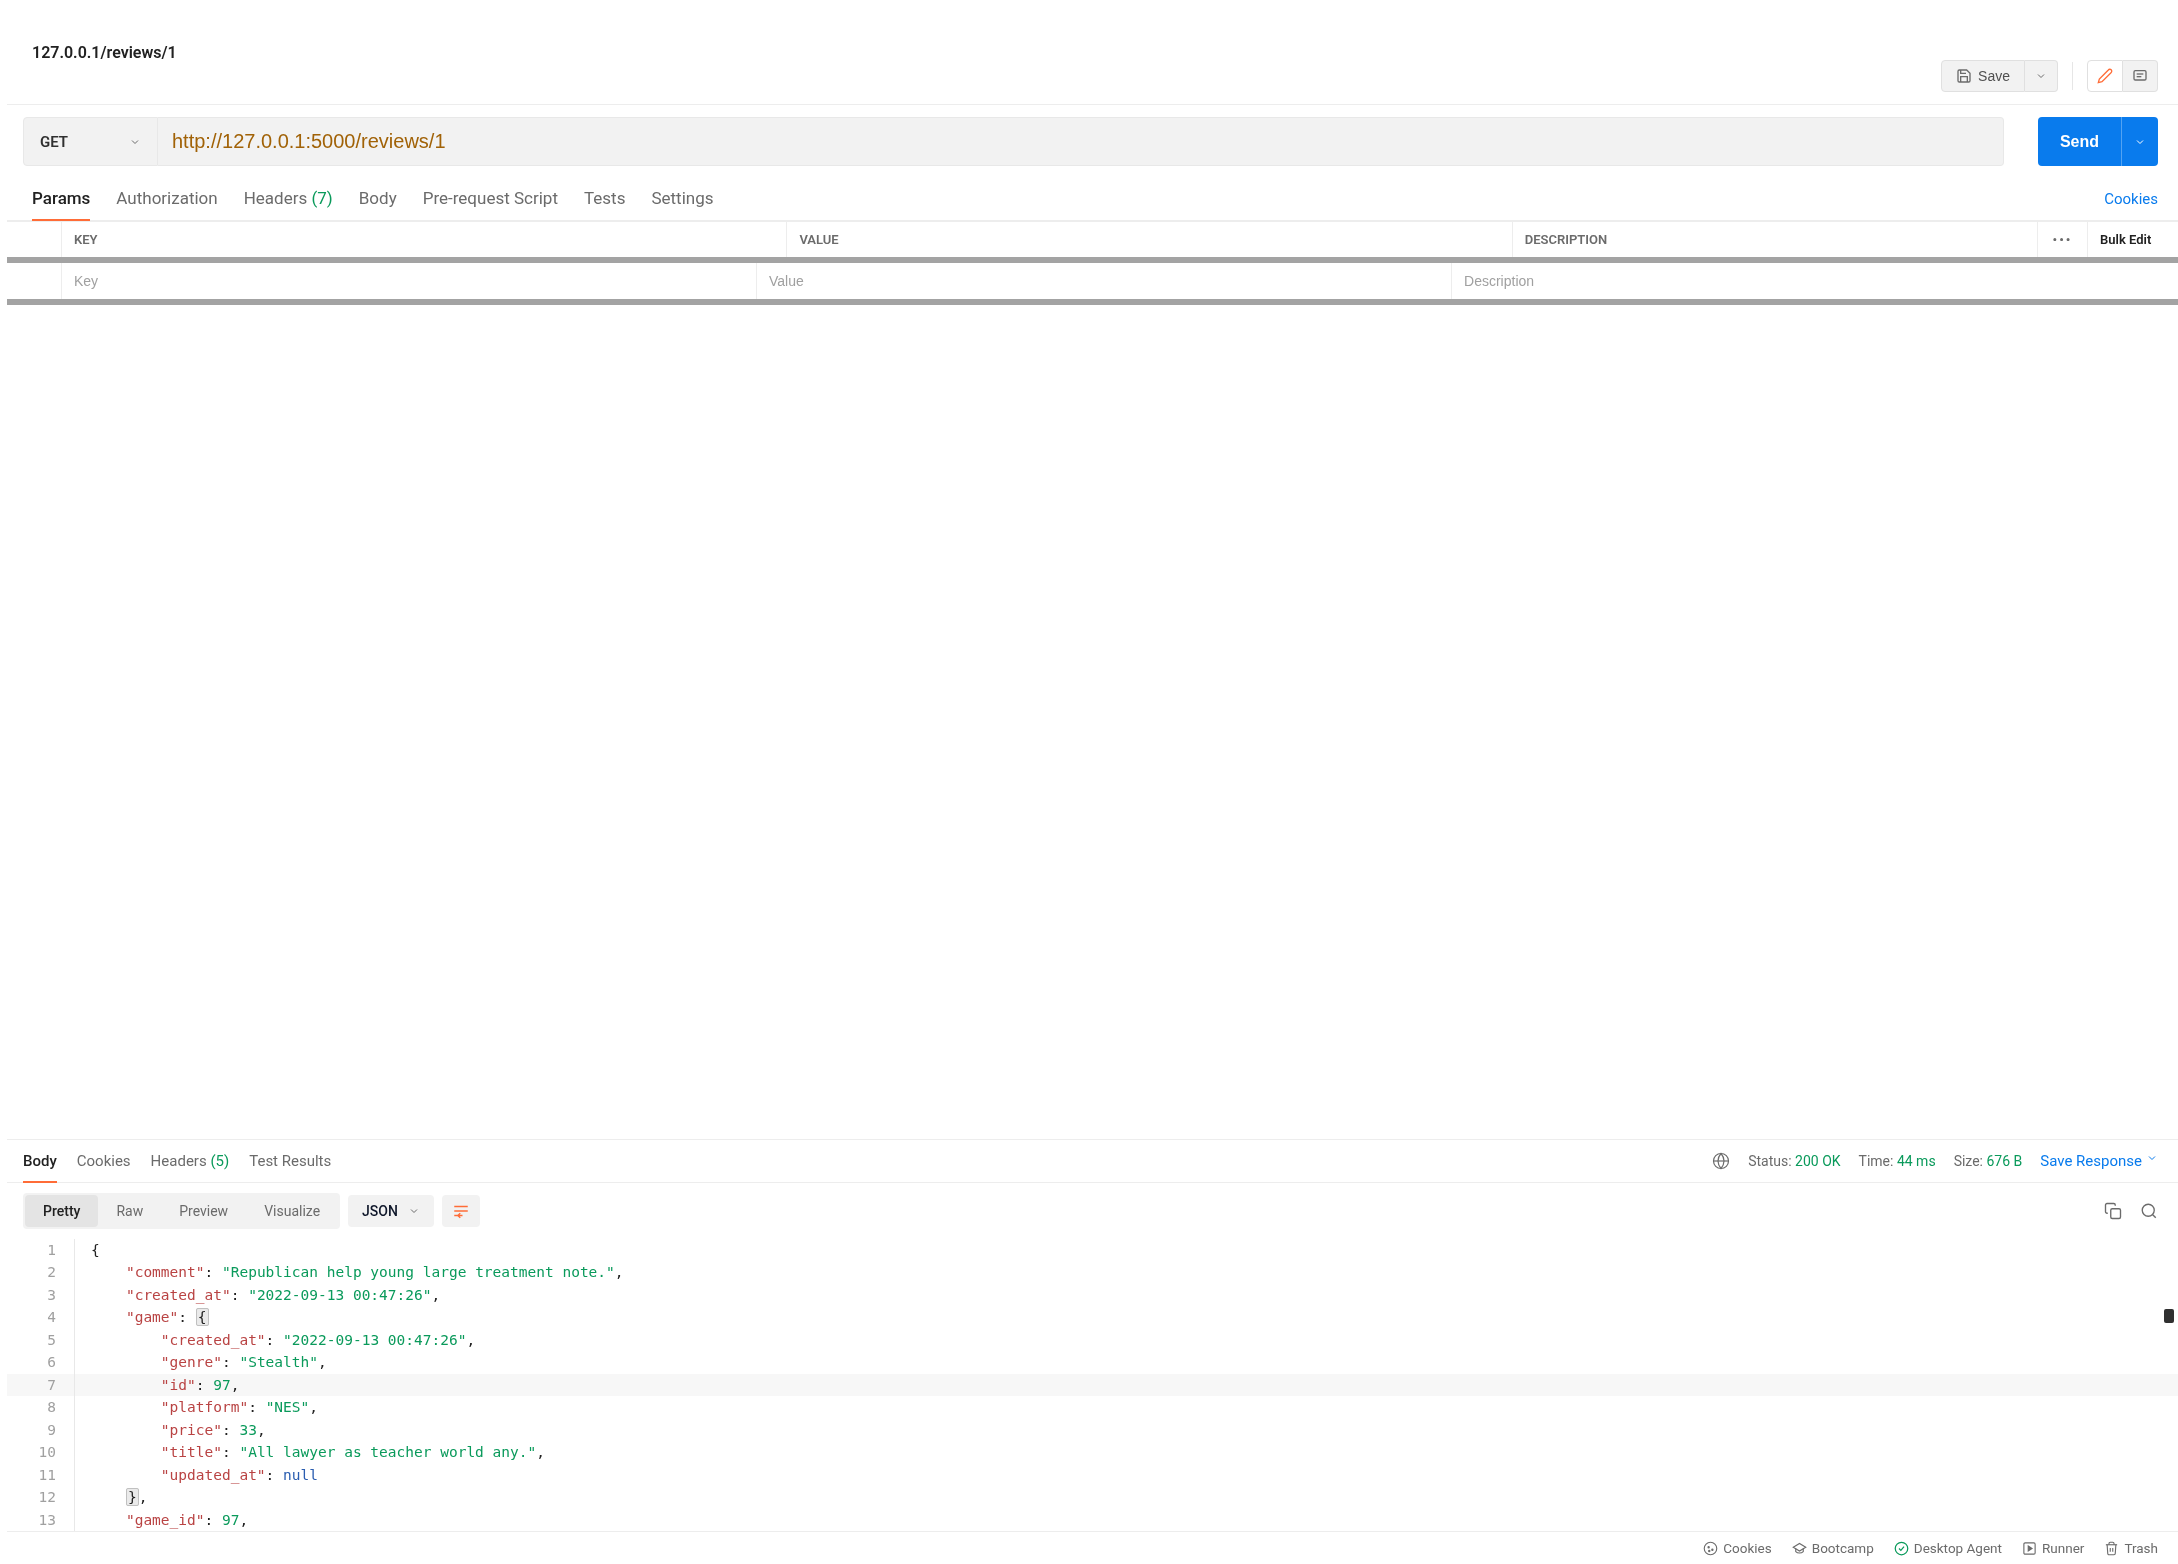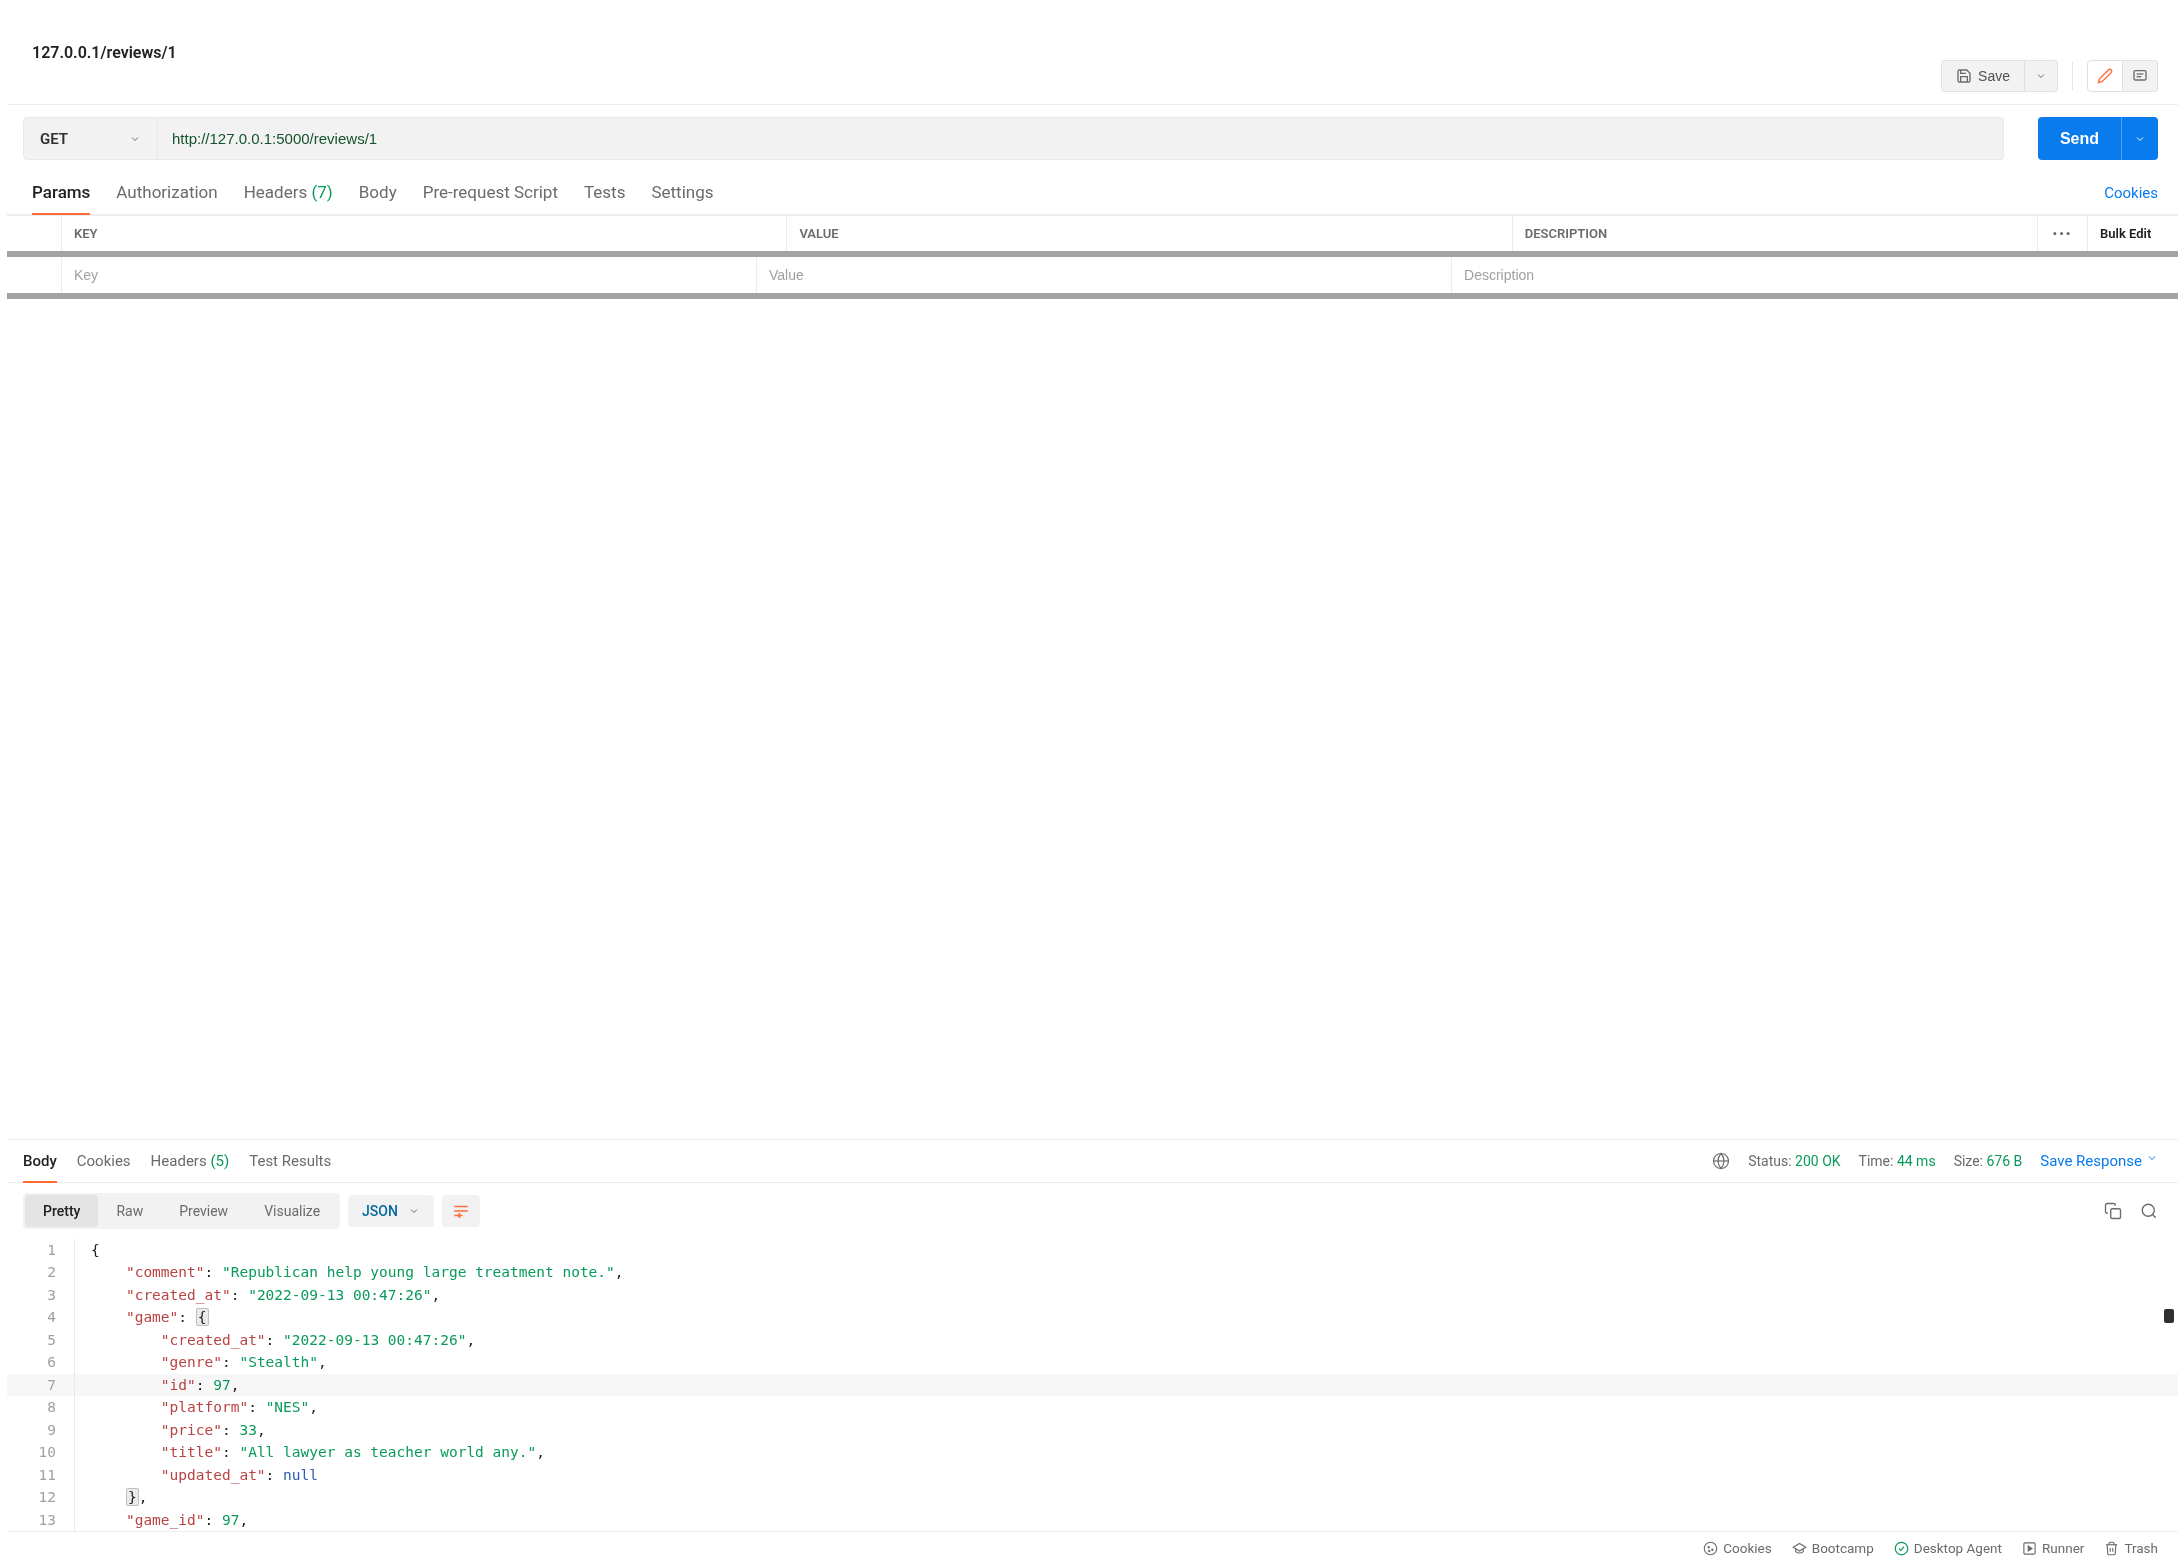--- a/index.html
+++ b/index.html
@@ -17,21 +17,21 @@
 .divider-v { width: 1px; height: 28px; background: #e6e6e6; }
 .icon-btn { background: #fff; border: 1px solid #e0e0e0; border-radius: 4px; padding: 7px 9px; cursor: pointer; display: flex; align-items: center; }
 .icon-btn.active-orange svg { stroke: #ff6c37; }
 .icon-group { display: flex; }
 .icon-group .icon-btn:first-child { border-radius: 4px 0 0 4px; }
 .icon-group .icon-btn:last-child { border-radius: 0 4px 4px 0; border-left: none; background: #f2f2f2; }
 
 
 .url-bar { display: flex; padding: 12px 20px 12px 16px; gap: 10px; }
 .method-select { display: flex; align-items: center; justify-content: space-between; background: #f2f2f2; border: 1px solid #e8e8e8; border-radius: 4px 0 0 4px; padding: 0 16px; width: 135px; font-size: 15px; font-weight: 600; cursor: pointer; color: #303030; }
-.url-input { flex: 1; background: #f2f2f2; border: 1px solid #e8e8e8; border-left: none; border-radius: 0 4px 4px 0; padding: 12px 14px; font-size: 15px; color: #14532d; margin-left: -10px; }
+.url-input { flex: 1; background: #f2f2f2; border: 1px solid #e8e8e8; border-left: none; border-radius: 0 4px 4px 0; padding: 12px 14px; font-size: 20px; color: #a16207; margin-left: -10px; }
 .send-group { display: flex; }
 .send-btn { background: #097bed; color: #fff; border: none; border-radius: 4px 0 0 4px; padding: 0 22px; font-size: 16px; font-weight: 600; cursor: pointer; margin-left: 24px; }
 .send-dropdown { background: #097bed; color: #fff; border: none; border-left: 1px solid rgba(255,255,255,.3); border-radius: 0 4px 4px 0; padding: 0 12px; cursor: pointer; }
 
 
 .req-tabs { display: flex; align-items: center; padding: 0 20px 0 25px; border-bottom: 1px solid #ededed; gap: 26px; }
 .req-tab { padding: 10px 0 12px; font-size: 17px; color: #6b6b6b; cursor: pointer; position: relative; }
 .req-tab.active { color: #212121; font-weight: 500; }
 .req-tab.active::after { content: ""; position: absolute; left: 0; right: 0; bottom: -1px; height: 2px; background: #ff6c37; }
 .req-tab .count { color: #0a9a5b; }
@@ -65,21 +65,21 @@
 .resp-meta { margin-left: auto; display: flex; align-items: center; gap: 18px; color: #6b6b6b; font-size: 14px; }
 .resp-meta .ok { color: #0a9a5b; }
 .save-resp { color: #097bed; font-size: 15px; cursor: pointer; display: flex; gap: 4px; }
 .globe-icon { color: #6b6b6b; }
 
 
 .resp-toolbar { display: flex; align-items: center; padding: 10px 20px 10px 16px; gap: 8px; }
 .view-tabs { display: flex; background: #f2f2f2; border-radius: 4px; padding: 2px; }
 .view-tab { padding: 8px 18px; font-size: 14px; color: #6b6b6b; cursor: pointer; border-radius: 4px; }
 .view-tab.active { background: #e4e4e4; color: #212121; font-weight: 500; }
-.format-select { display: flex; align-items: center; gap: 10px; background: #f2f2f2; border-radius: 4px; padding: 8px 14px; font-size: 14px; color: #0369a1; cursor: pointer; font-weight: 500; }
+.format-select { display: flex; align-items: center; gap: 10px; background: #f2f2f2; border-radius: 4px; padding: 8px 14px; font-size: 14px; color: #0f172a; cursor: pointer; font-weight: 500; }
 .wrap-btn { background: #f2f2f2; border: none; border-radius: 4px; padding: 8px 10px; cursor: pointer; }
 .resp-toolbar-right { margin-left: auto; display: flex; gap: 18px; }
 .tool-icon { cursor: pointer; color: #6b6b6b; }
 
 
 .code-viewer { font-family: "SF Mono", Monaco, Menlo, Consolas, monospace; font-size: 14.5px; line-height: 1.55; overflow: auto; flex: 1; position: relative; }
 .code-line { display: flex; }
 .code-line.highlighted { background: #f7f7f7; }
 .line-num { width: 68px; text-align: right; padding-right: 18px; color: #a0a0a0; user-select: none; flex-shrink: 0; border-right: 1px solid #e8e8e8; }
 .line-content { padding-left: 16px; white-space: pre; }

